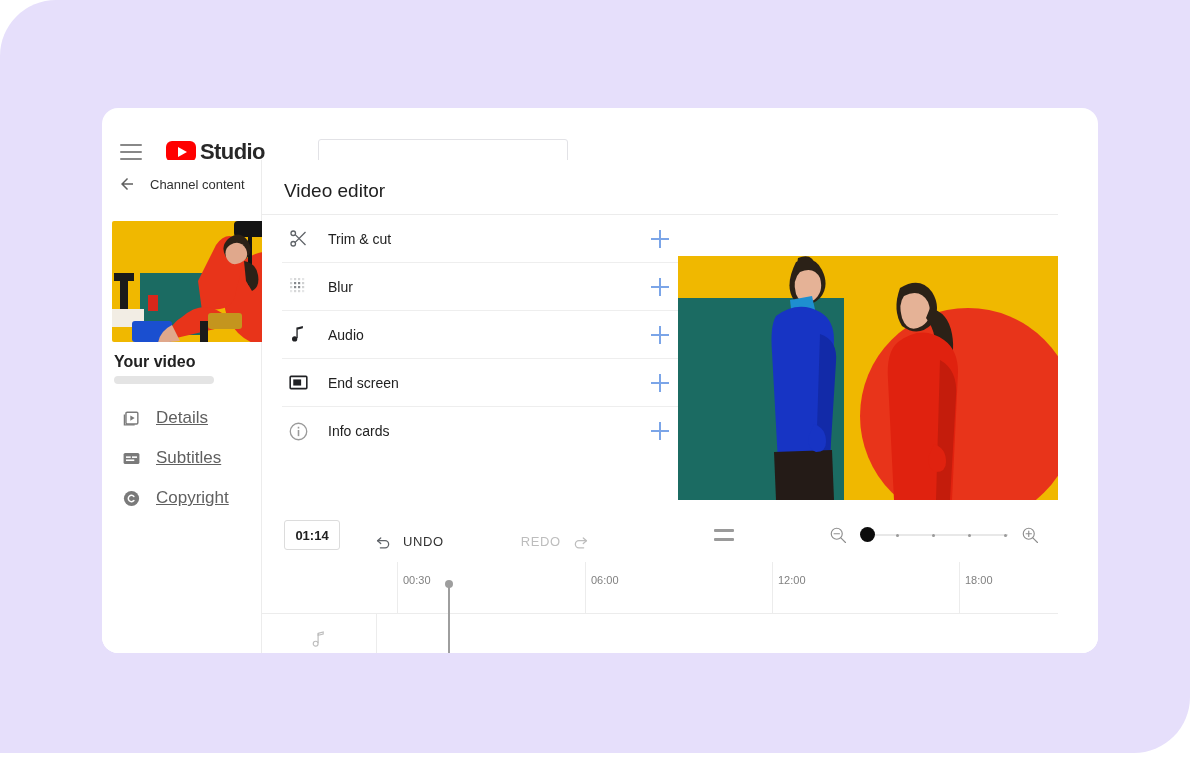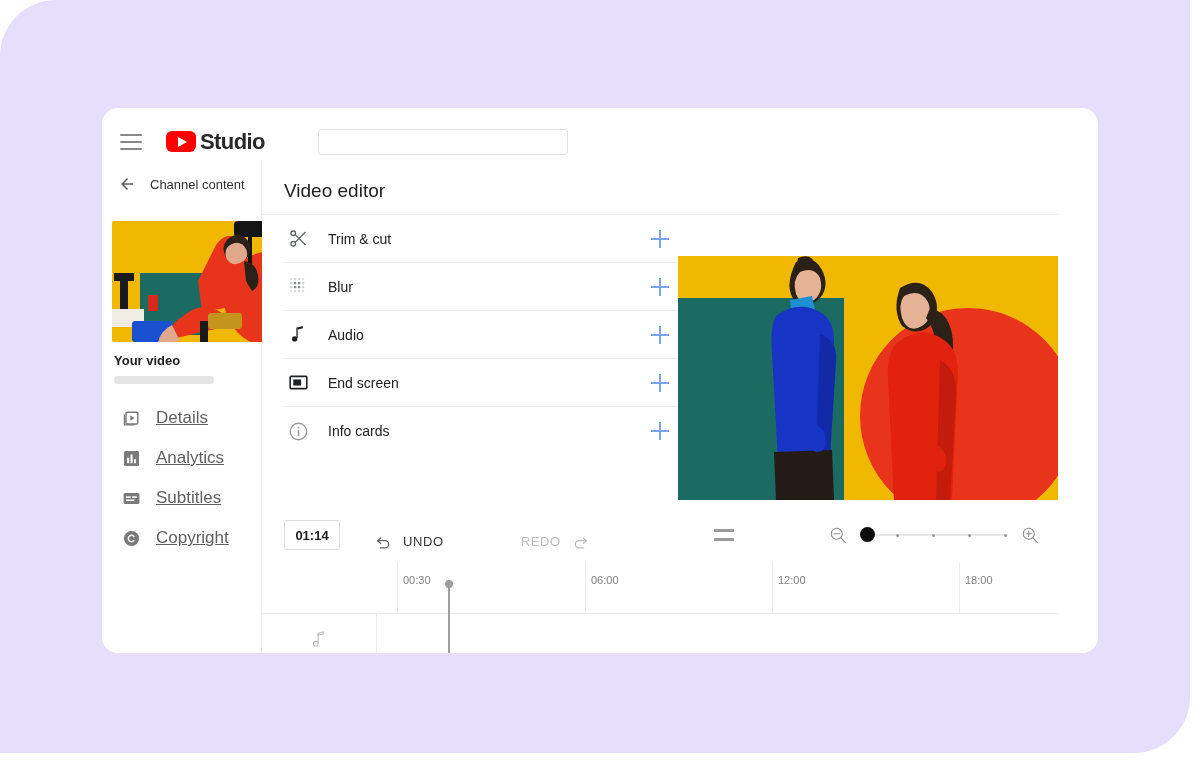--- a/index.html
+++ b/index.html
@@ -28,21 +28,21 @@
     position: absolute;
     left: 102px; top: 108px;
     width: 996px; height: 545px;
     background: #ffffff;
     border-radius: 16px;
     overflow: hidden;
   }
 
   
   .topbar {
-    position: absolute; left: 0; top: 8px;
+    position: absolute; left: 0; top: 18px;
     width: 948px; height: 52px;
     background: #fff;
     border-bottom: 1px solid #ececec;
     display: flex; align-items: center;
   }
   .hamburger {
     margin-left: 18px; width: 22px; height: 16px;
     display: flex; flex-direction: column; justify-content: space-between;
     cursor: pointer;
   }
@@ -84,21 +84,21 @@
   }
   .back-arrow { width: 18px; height: 18px; }
   .back-label { margin-left: 14px; font-size: 13px; color: #303030; }
 
   .thumb {
     position: absolute; left: 10px; top: 61px; width: 180px; height: 121px;
     border-radius: 2px; overflow: hidden;
   }
   .vid-title {
     position: absolute; left: 12px; top: 193px;
-    font-size: 13px; font-weight: bold; color: #212121;
+    font-size: 16px; font-weight: bold; color: #212121;
   }
   .vid-sub {
     position: absolute; left: 12px; top: 216px;
     width: 100px; height: 8px; background: #e4e4e4; border-radius: 4px;
   }
 
   .nav { position: absolute; left: 0; top: 238px; width: 200px; }
   .nav-item {
     display: flex; align-items: center; height: 40px; padding-left: 18px; cursor: pointer;
     position: relative;
@@ -264,31 +264,20 @@
             <span class="nav-icon">
               <svg width="19" height="19" viewBox="0 0 24 24">
                 <rect x="5" y="4" width="15" height="15" rx="1.5" fill="none" stroke="#7a7a7a" stroke-width="1.8"></rect>
                 <path d="M3 7v13h13" fill="none" stroke="#7a7a7a" stroke-width="1.6"></path>
                 <path d="M10.5 8.3 l5.5 3.2 l-5.5 3.2z" fill="#7a7a7a"></path>
               </svg>
             </span>
             <span class="nav-label">Details</span>
           </div>
 
-          <div class="nav-item">
-            <span class="nav-icon">
-              <svg width="19" height="19" viewBox="0 0 24 24">
-                <rect x="2.5" y="2.5" width="19" height="19" rx="2" fill="#7a7a7a"></rect>
-                <rect x="6.5" y="11" width="2.6" height="7" fill="#fff"></rect>
-                <rect x="10.8" y="7" width="2.6" height="11" fill="#fff"></rect>
-                <rect x="15.1" y="13" width="2.6" height="5" fill="#fff"></rect>
-              </svg>
-            </span>
-            <span class="nav-label">Analytics</span>
-          </div>
 
 
 
           <div class="nav-item">
             <span class="nav-icon">
               <svg width="19" height="19" viewBox="0 0 24 24">
                 <rect x="2" y="5" width="20" height="14" rx="2" fill="#7a7a7a"></rect>
                 <rect x="5" y="9.3" width="6" height="2" fill="#fff"></rect>
                 <rect x="12.6" y="9.3" width="6.4" height="2" fill="#fff"></rect>
                 <rect x="5" y="13.2" width="10.5" height="2" fill="#fff"></rect>

